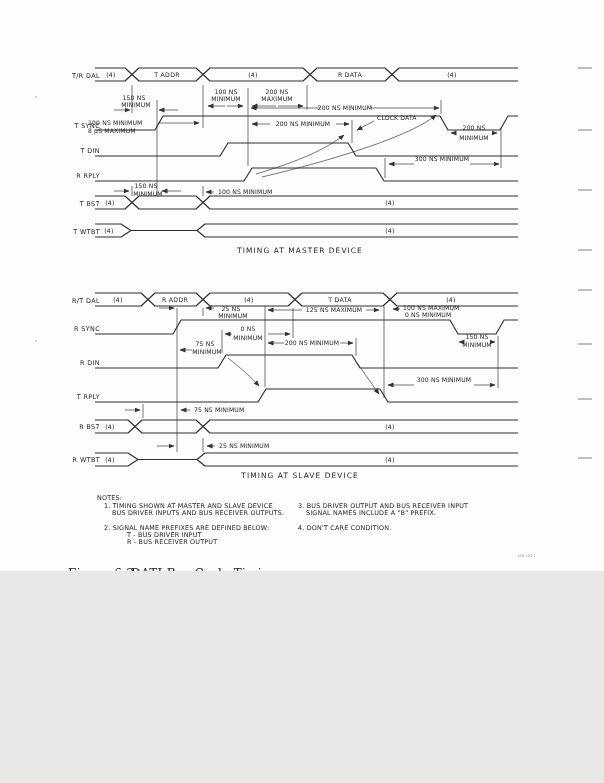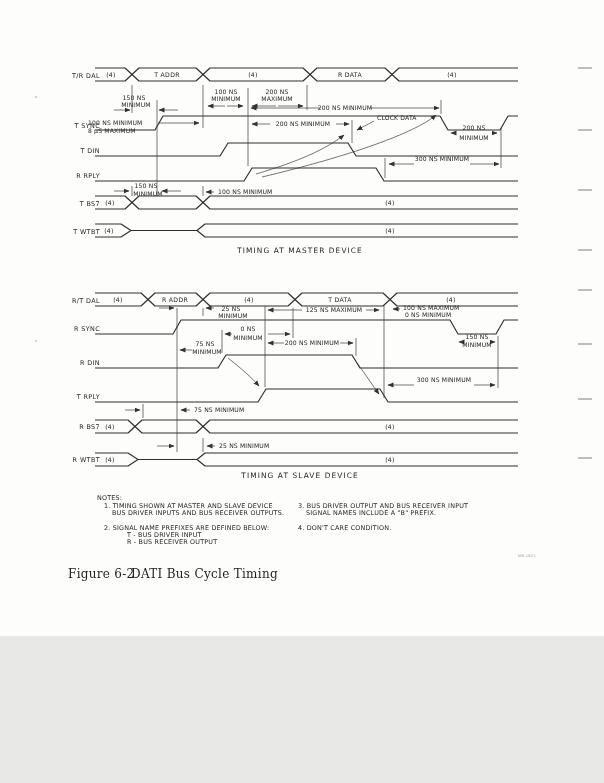--- a/index.html
+++ b/index.html
@@ -1,16 +1,16 @@
 <!DOCTYPE html>
 <html><head>
 <meta charset="utf-8">
 <style>
   html,body{margin:0;padding:0;background:#e8e8e6;}
-  .page{position:relative;width:604px;height:636px;background:#fdfdfb;margin:0 auto;overflow:hidden;
+  .page{position:relative;width:604px;height:571px;background:#fdfdfb;margin:0 auto;overflow:hidden;
         font-family:"DejaVu Sans",sans-serif;}
   svg{position:absolute;left:0;top:0;}
   .ln{stroke:#2e2e2e;stroke-width:1.15;fill:none;stroke-linejoin:round;}
   .dl{stroke:#3a3a3a;stroke-width:.7;fill:none;}
   .t{font-family:"DejaVu Sans",sans-serif;fill:#242424;}
   .sig{font-size:6.4px;letter-spacing:.4px;}
   .seg{font-size:6.2px;letter-spacing:.3px;}
   .dim{font-size:6.1px;letter-spacing:.15px;}
   .cap{font-size:7.4px;letter-spacing:1.1px;}
   .note{font-size:6.4px;letter-spacing:.2px;}

